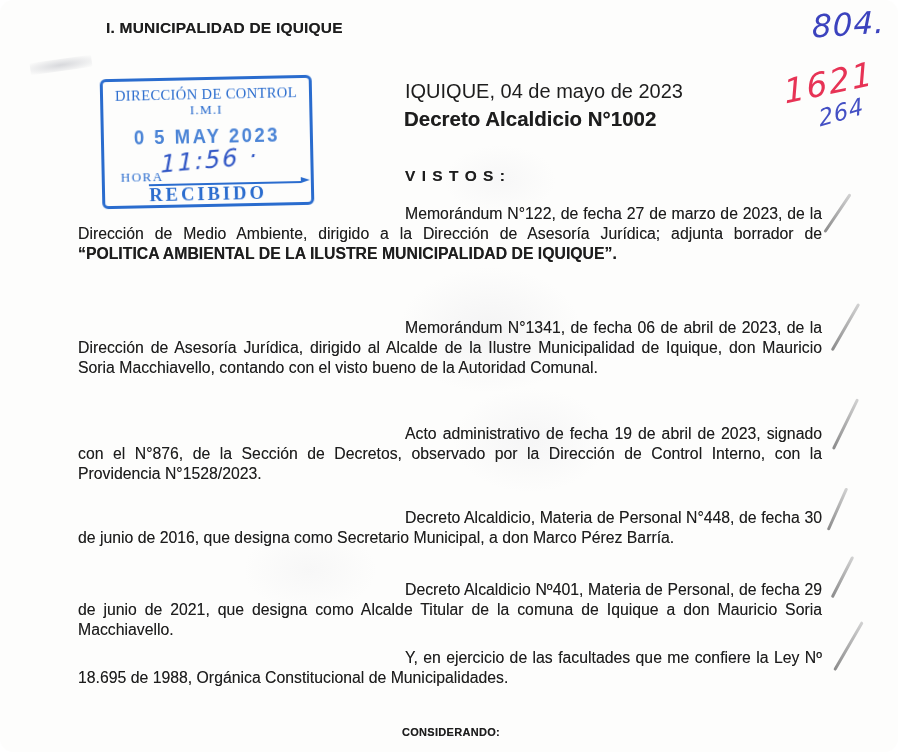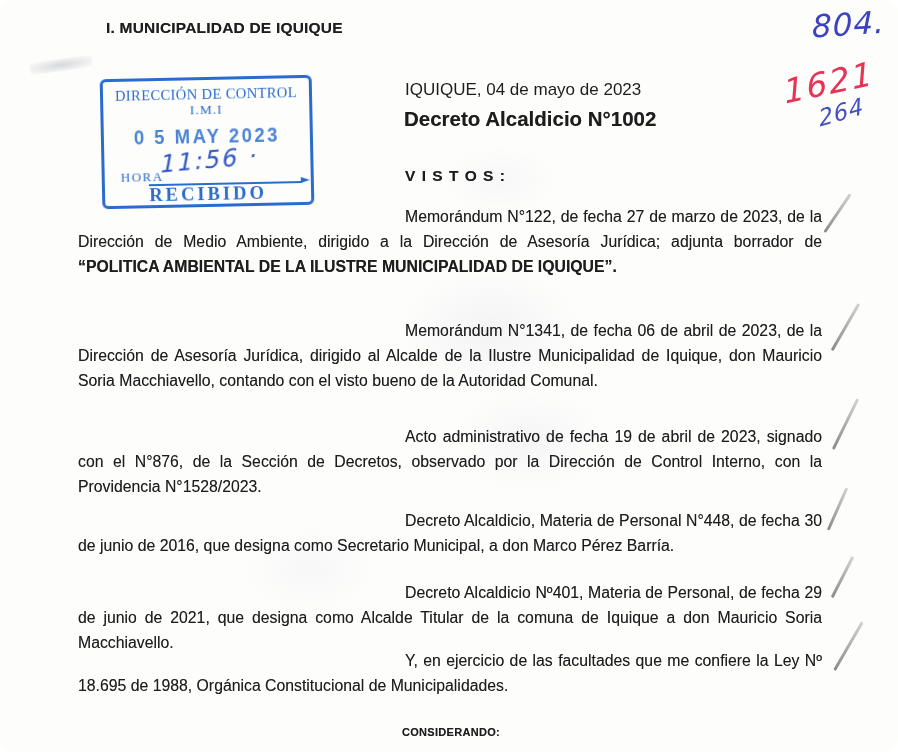--- a/index.html
+++ b/index.html
@@ -13,33 +13,33 @@
       radial-gradient(ellipse 80px 50px at 500px 180px, rgba(195,195,205,0.10), transparent 70%);
     font-family:"Liberation Sans", sans-serif;
     color:#1d1d1d;
     border-radius:14px;
   }
   .letterhead {
     position:absolute; left:106px; top:19px;
     font-size:15.5px; font-weight:bold; letter-spacing:0.2px;
     text-shadow:0 0 0.5px rgba(20,20,20,0.55);
   }
-  .place-date { position:absolute; left:405px; top:80px; font-size:17px; }
+  .place-date { position:absolute; left:405px; top:80px; font-size:20px; }
   .decree-title {
     position:absolute; left:404px; top:107px;
     font-size:20.5px; font-weight:bold; text-shadow:0 0 0.5px rgba(20,20,20,0.5);text-align:right;
   }
   .vistos {
     position:absolute; left:405px; top:167px;
     font-size:15.5px; font-weight:bold; letter-spacing:1px;
     text-shadow:0 0 0.5px rgba(20,20,20,0.5);
   }
   .para {
     position:absolute; left:78px; width:744px; margin:0;
-    font-size:15.8px; line-height:25px; text-align:justify;
+    font-size:15.8px; line-height:20px; text-align:justify;
     text-indent:327px; text-shadow:0 0 0.45px rgba(25,25,25,0.45);
   }
   .para b { font-weight:bold; text-shadow:0 0 0.6px rgba(15,15,15,0.6); }
   .para-1 { top:204px; }
   .para-2 { top:318px; }
   .para-3 { top:424px; }
   .para-4 { top:508px; }
   .para-5 { top:580px; }
   .para-6 { top:648px; }
   .considerando {

